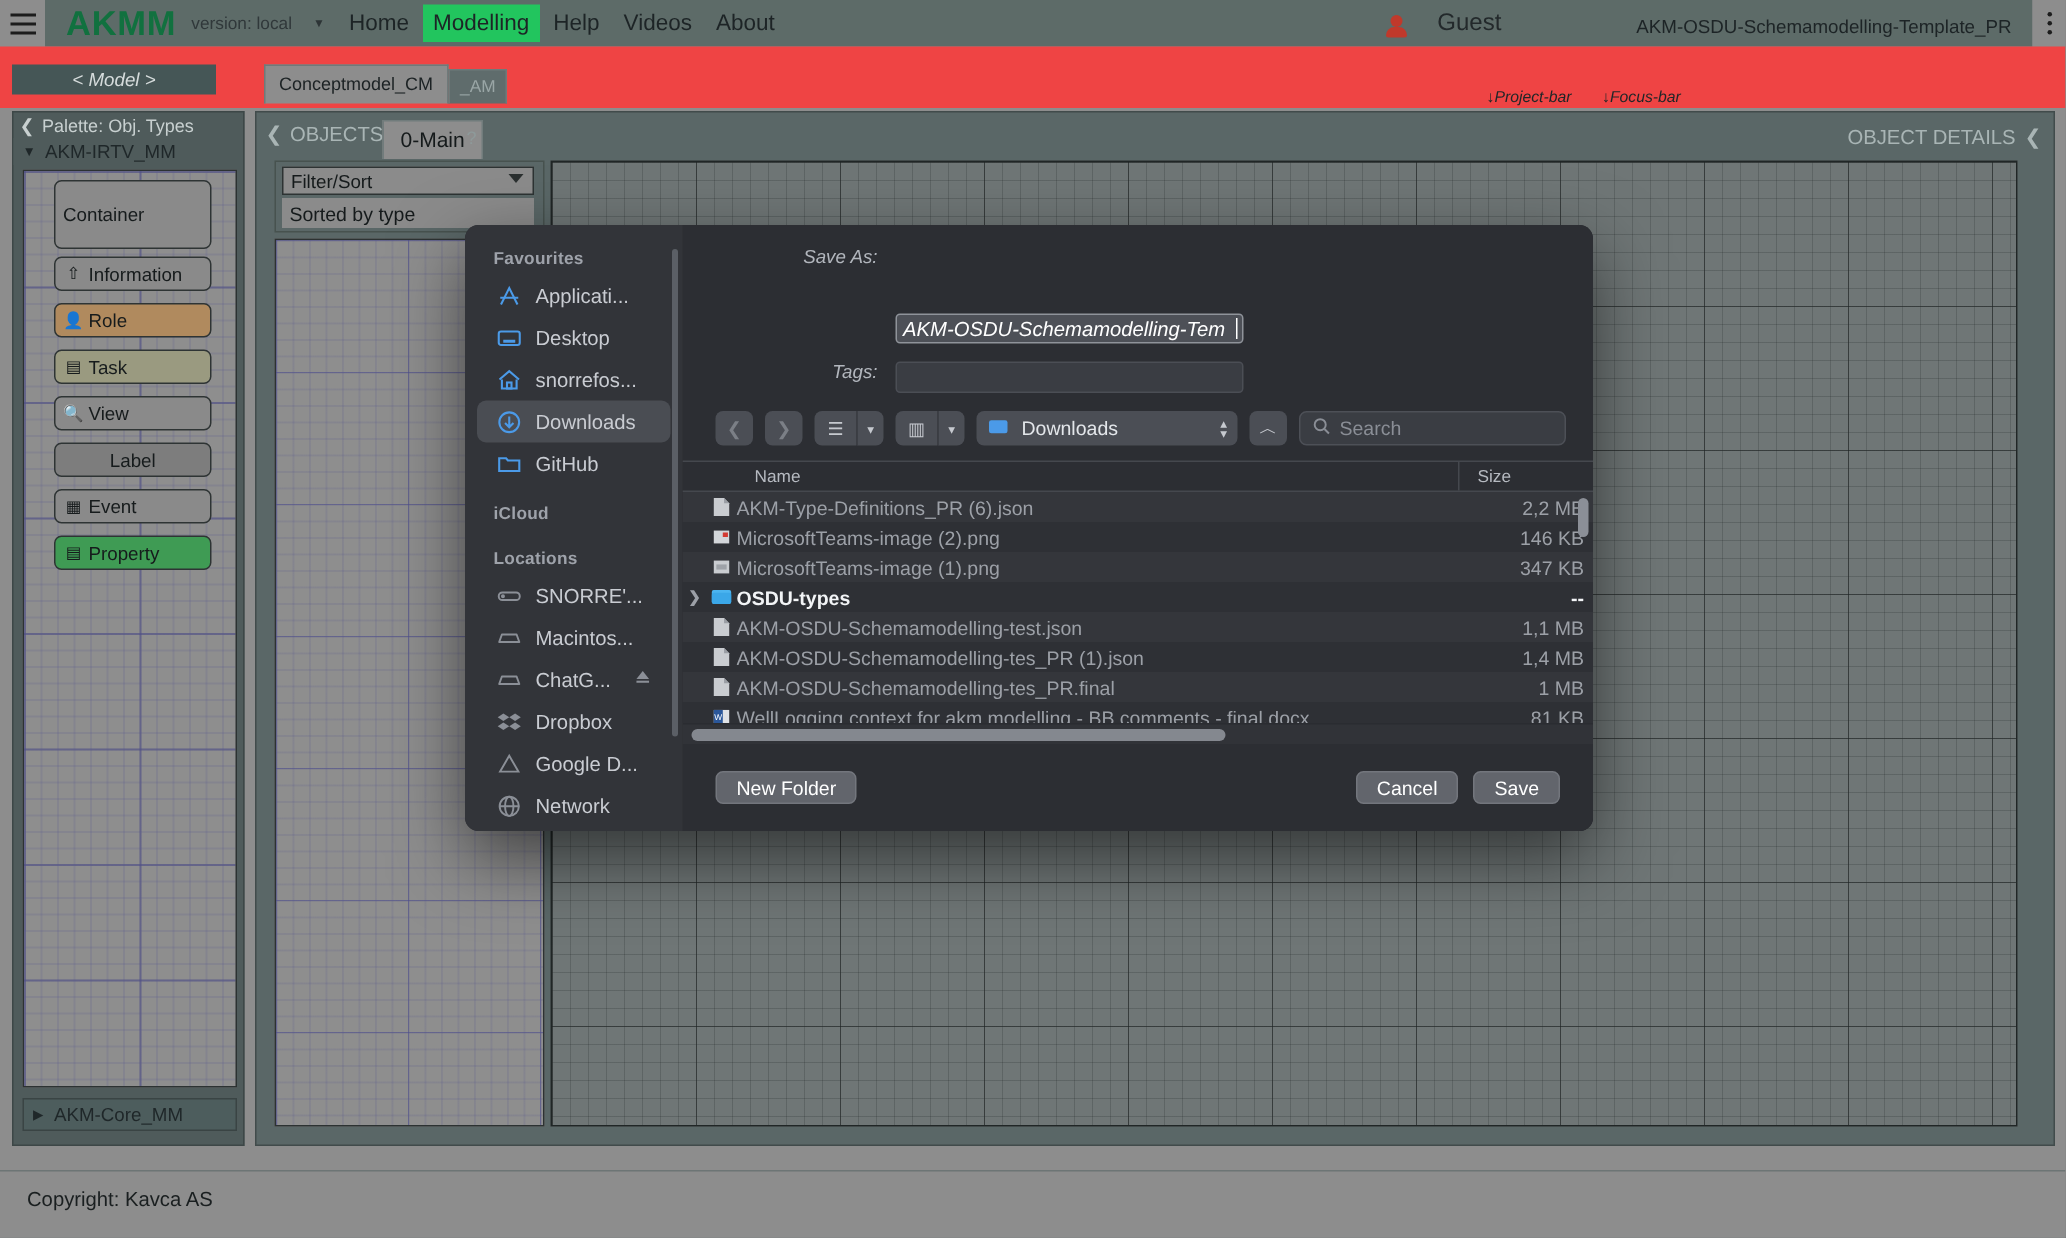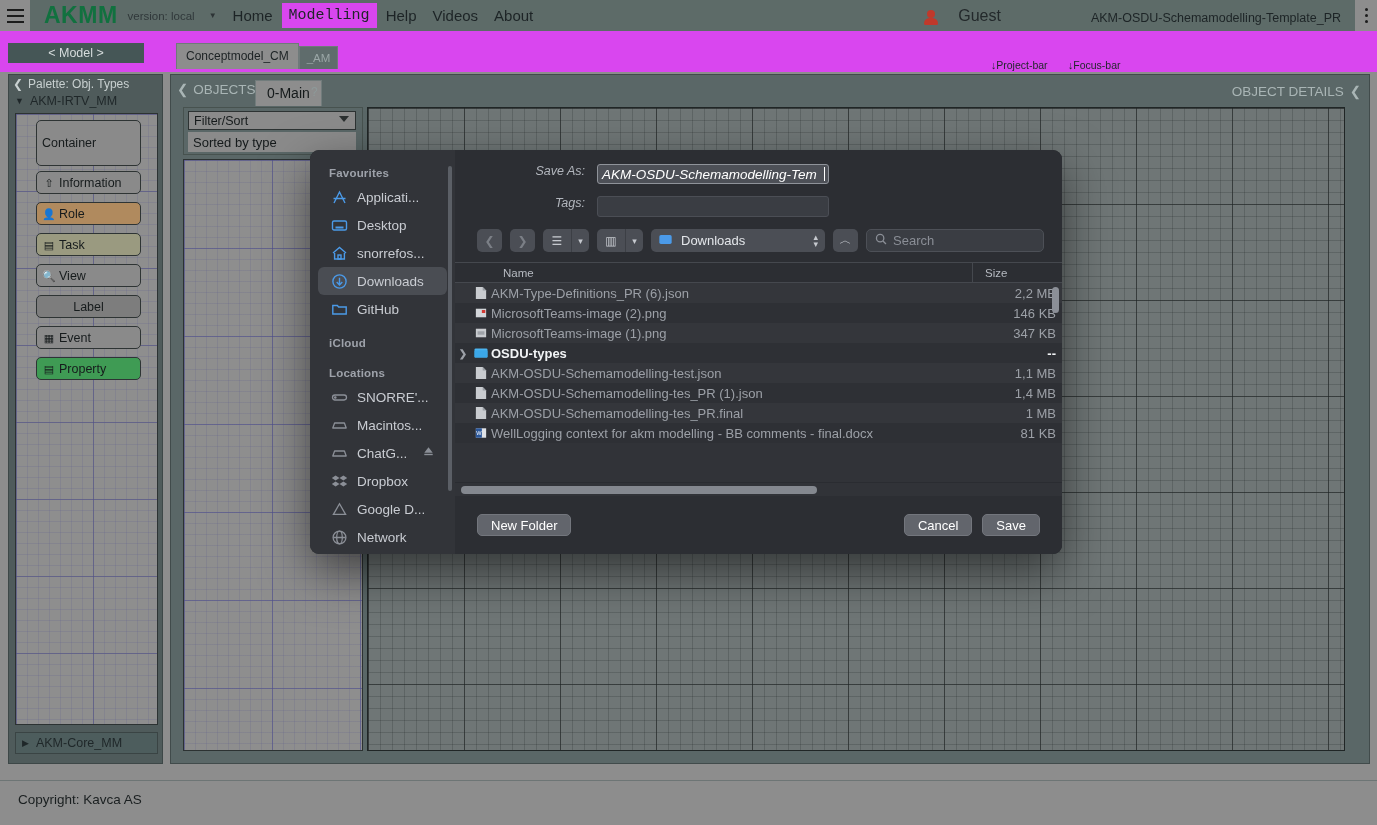--- a/index.html
+++ b/index.html
@@ -29,21 +29,21 @@
     font-size: 23px; font-weight: bold; color: #11713f; letter-spacing: .5px;
     padding: 0 8px; line-height: 31px;
   }
   .version { font-size: 11.5px; color: #30383a; padding: 0 2px; text-align: center; }
   .version-caret {
     font-size: 8px; color: #2d3436; margin-left: 12px; margin-right: 8px;
   }
   .menu-item {
     font-size: 15px; color: #1d2426; padding: 4px 7px; margin: 0 1px; cursor: pointer;
   }
-  .menu-item.active { background: #d946ef; font-family: Liberation Mono, monospace; }
+  .menu-item.active { background: #22c55e; }
   .user-block {
     display: flex; align-items: flex-end; gap: 20px; margin-left: auto;
     padding-right: 8px;
   }
   .user-ico { width: 14px; height: 15px; position: relative; }
   .user-ico::before {
     content:""; position:absolute; left:3px; top:0; width:8px; height:8px;
     border-radius:50%; background:#c0392b;
   }
   .user-ico::after {
@@ -57,21 +57,22 @@
   .kebab {
     width: 22px; height: 31px; background: #8d8d8d; display:flex;
     flex-direction: column; align-items:center; justify-content:center; gap:3px;
     cursor:pointer;
   }
   .kebab i { width: 3px; height: 3px; background: #1c1c1c; border-radius: 50%; display:block; }
 
   
   .subbar {
     position: absolute; left: 0; top: 31px; width: 1377px; height: 41px;
-    background: #d946ef;
+    background: #ef4444;
+    font-style: italic;
   }
   .model-btn {
     position:absolute; left: 8px; top: 12px; width: 136px; height: 20px;
     background: #455656; color: #d6dcdc; font-size: 12.5px;
     display:flex; align-items:center; justify-content:center; cursor:pointer;
   }
   .doc-tabs { position: absolute; left: 176px; top: 43px; display:flex; align-items:flex-end; }
   .dtab {
     font-size: 12px; padding: 5px 9px 6px 9px; background: #8d8d8d; color: #1c2224;
     border: 1px solid #6f7a7a; border-bottom: none; cursor:pointer;
@@ -251,20 +252,21 @@
 
   .dlg-right { flex: 1; display:flex; flex-direction:column; min-width:0; background: #2c2e33; }
   .form-row { display:flex; align-items:flex-start; padding: 14px 22px 0 22px; font-style: italic; }
   .form-row.tags { padding-top: 12px; }
   .form-lbl { width: 120px; text-align:right; font-size: 12.5px; color: #b2b6bd; padding-right: 12px; }
   .nm-input {
     width: 232px; height: 20px; background: #4d5057; border:1px solid #8f939a;
     border-radius: 3px; color:#fff; font-size: 13.5px; padding: 0 4px;
     display:flex; align-items:center; overflow:hidden; white-space:nowrap;
     position:relative;
+    margin-top:45px;
   }
   .nm-input .caretbar {
     position:absolute; right: 3px; top: 2px; bottom: 2px; width: 1px; background:#fff;
   }
   .tag-input {
     width: 232px; height: 21px; background: #3a3d43; border:1px solid #4b4e55;
     border-radius: 3px;
   }
   .navrow { display:flex; align-items:center; gap: 8px; padding: 12px 18px 10px 22px; }
   .navbtn {

